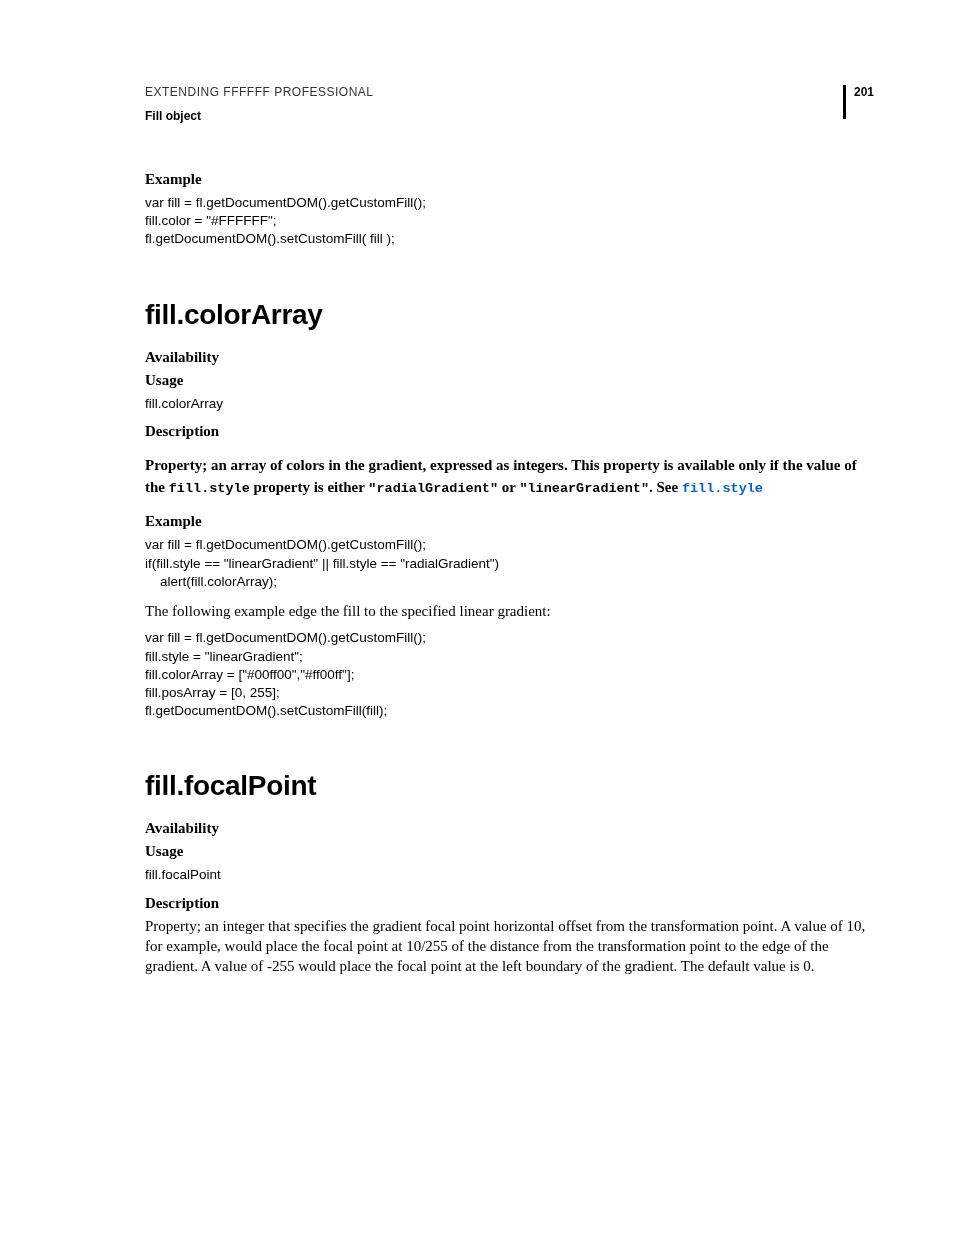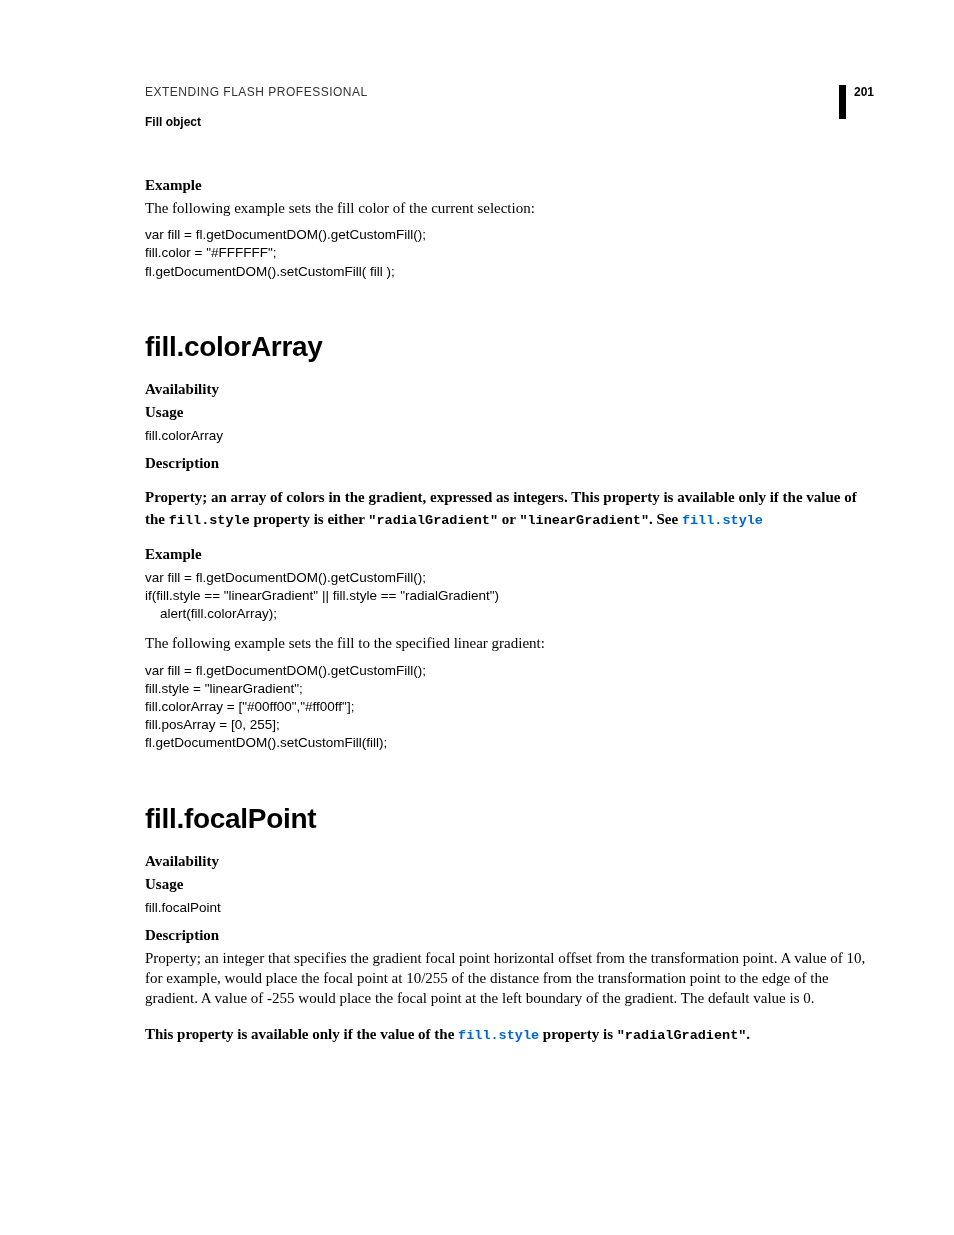--- a/index.html
+++ b/index.html
@@ -25,27 +25,27 @@
   .header-title {
     font-family: "Myriad Pro", Arial, Helvetica, sans-serif;
     font-size: 12px;
     letter-spacing: 0.5px;
     color: #333;
   }
   .header-sub {
     font-family: "Myriad Pro", Arial, Helvetica, sans-serif;
     font-size: 12px;
     font-weight: 700;
-    margin-top: 16px;
+    margin-top: 10px;
   }
   .page-number {
     font-family: "Myriad Pro", Arial, Helvetica, sans-serif;
     font-size: 12px;
     font-weight: 700;
-    border-left: 7px solid #000000;
+    border-left: 3px solid #000000;
     padding-left: 8px;
     padding-bottom: 20px;
   }
   .section-label {
     font-family: "Minion Pro", "Times New Roman", Georgia, serif;
     font-weight: 700;
     font-size: 15px;
     margin-top: 6px;
     margin-bottom: 4px;
   }
@@ -84,28 +84,27 @@
     font-weight: bold;
   }
 </style>
 </head>
 <body>
 
 <div class="page">
 
   <div class="header">
     <div class="header-left">
-      <div class="header-title">EXTENDING FLASH PROFESSIONAL</div>
+      <div class="header-title">EXTENDING FFFFFF PROFESSIONAL</div>
       <div class="header-sub">Fill object</div>
     </div>
     <div class="page-number">201</div>
   </div>
 
   <div class="section-label">Example</div>
-  <p class="body-text">The following example sets the fill color of the current selection:</p>
   <pre class="code">var fill = fl.getDocumentDOM().getCustomFill();
 fill.color = "#FFFFFF";
 fl.getDocumentDOM().setCustomFill( fill );</pre>
 
   <h2 class="api-heading">fill.colorArray</h2>
 
   <div class="section-label">Availability</div>
 
   <div class="section-label">Usage</div>
   <pre class="code">fill.colorArray</pre>
@@ -113,33 +112,30 @@
   <div class="section-label">Description</div>
   <p class="desc-mixed">
     <span>Property; an array of colors in the gradient, expressed as integers. This property is available only if the value of the </span><span class="inline-code">fill.style</span><span> property is either </span><span class="inline-code">"radialGradient"</span><span> or </span><span class="inline-code">"linearGradient"</span><span>. See </span><a href="#" class="link">fill.style</a>
   </p>
 
   <div class="section-label">Example</div>
   <pre class="code">var fill = fl.getDocumentDOM().getCustomFill();
 if(fill.style == "linearGradient" || fill.style == "radialGradient")
     alert(fill.colorArray);</pre>
 
-  <p class="body-text">The following example sets the fill to the specified linear gradient:</p>
+  <p class="body-text">The following example edge the fill to the specified linear gradient:</p>
   <pre class="code">var fill = fl.getDocumentDOM().getCustomFill();
 fill.style = "linearGradient";
 fill.colorArray = ["#00ff00","#ff00ff"];
 fill.posArray = [0, 255];
 fl.getDocumentDOM().setCustomFill(fill);</pre>
 
   <h2 class="api-heading">fill.focalPoint</h2>
 
   <div class="section-label">Availability</div>
 
   <div class="section-label">Usage</div>
   <pre class="code">fill.focalPoint</pre>
 
   <div class="section-label">Description</div>
   <p class="body-text">Property; an integer that specifies the gradient focal point horizontal offset from the transformation point. A value of 10, for example, would place the focal point at 10/255 of the distance from the transformation point to the edge of the gradient. A value of -255 would place the focal point at the left boundary of the gradient. The default value is 0.</p>
-  <p class="desc-mixed">
-    <span>This property is available only if the value of the </span><a href="#" class="link">fill.style</a><span> property is </span><span class="inline-code">"radialGradient"</span><span>.</span>
-  </p>
 
 </div>
 
 </body></html>

